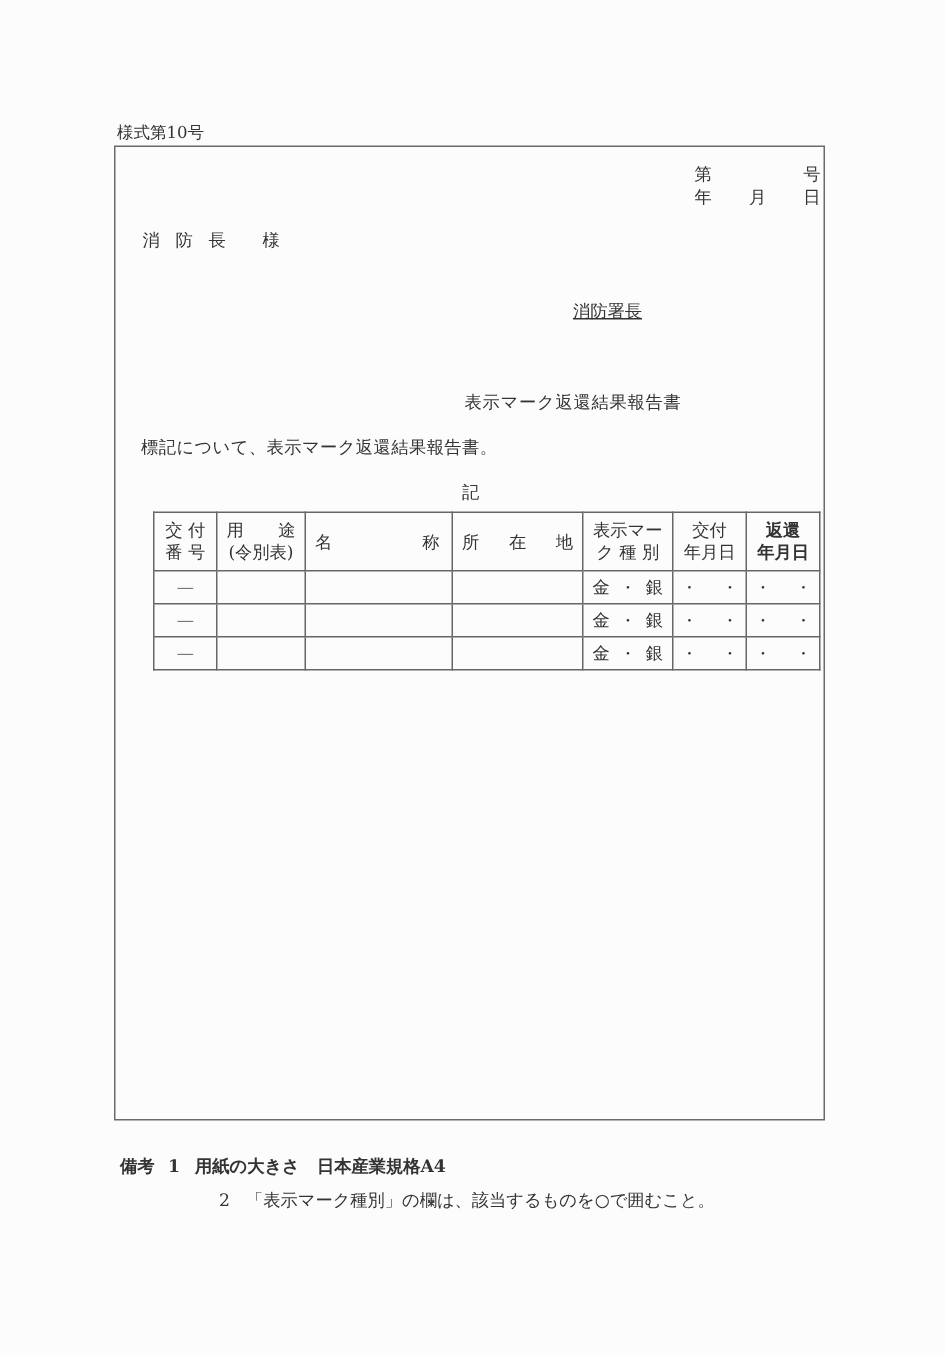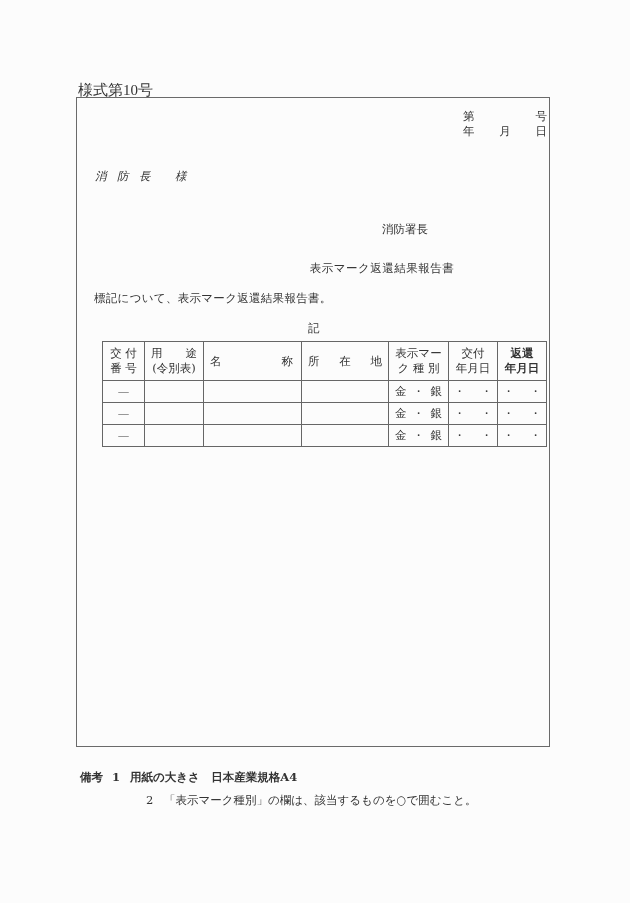--- a/index.html
+++ b/index.html
@@ -11,36 +11,36 @@
       width: 630px;
       height: 903px;
       position: relative;
       font-family: "DejaVu Serif", "Liberation Serif", serif;
       color: #333;
       font-size: 11.5px;
       overflow: hidden;
     }
     .abs { position: absolute; white-space: nowrap; }
 
-    .form-number { left: 78px; top: 81px; font-size: 15px; font-family: Liberation Serif, serif; }
+    .form-number { left: 78px; top: 81px; font-size: 11px; }
 
     .frame {
       position: absolute;
       left: 76px; top: 97px;
       width: 474px; height: 650px;
       border: 1px solid #6a6a6a;
       box-sizing: border-box;
     }
 
     .no-line { left: 463px; top: 109px; width: 84px; display:flex; justify-content: space-between; }
     .date-line { left: 463px; top: 124px; width: 84px; display:flex; justify-content: space-between; }
 
-    .addressee { left: 95px; top: 169px; letter-spacing: 0; font-style: italic; }
+    .addressee { left: 95px; top: 153px; letter-spacing: 0; }
     .addressee span { display:inline-block; }
-    .sender { left: 382px; top: 222px; }
+    .sender { left: 382px; top: 200px; text-decoration: underline; }
     .title { left: 0; width: 630px; text-align: center; top: 261px; letter-spacing: 0.5px; padding-left: 16px; margin-left: 47px; }
     .title span { position: relative; left: 4px; }
     .intro { left: 94px; top: 291px; letter-spacing: 0.3px; }
     .ki { left: 308px; top: 321px; }
 
     table.report {
       position: absolute;
       left: 102px; top: 341px;
       border-collapse: collapse;
       font-size: 11.5px;

